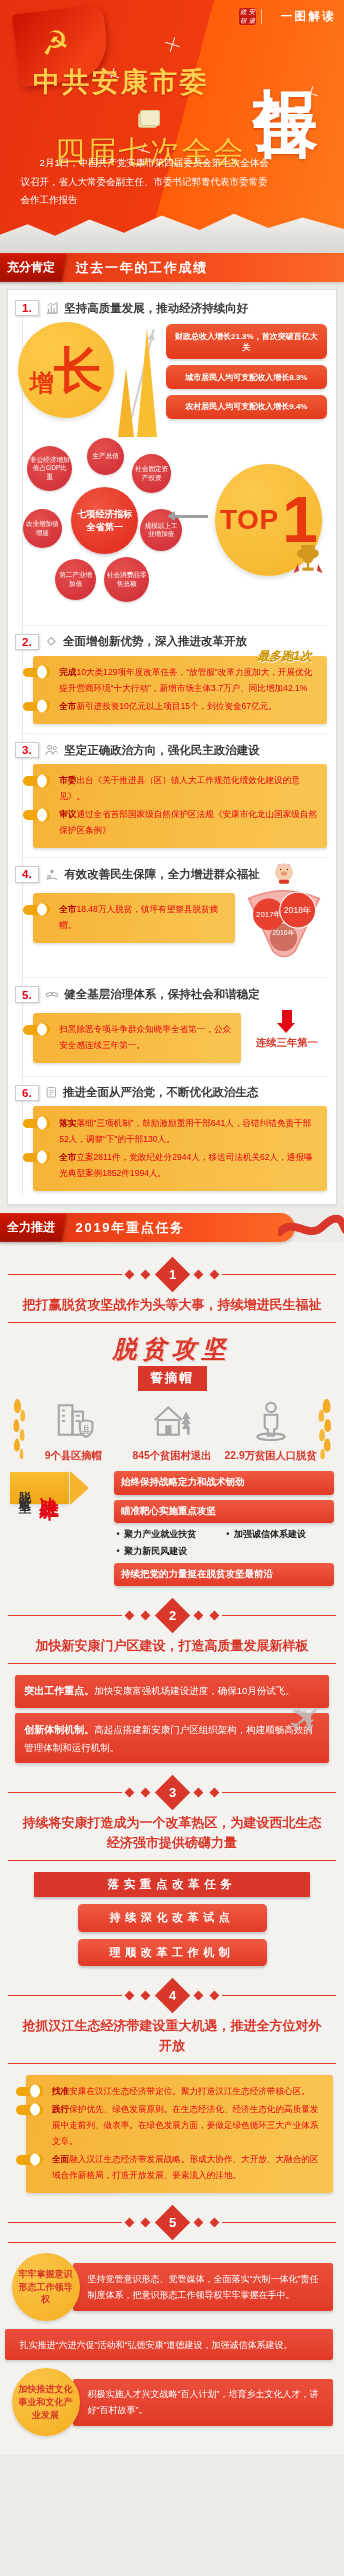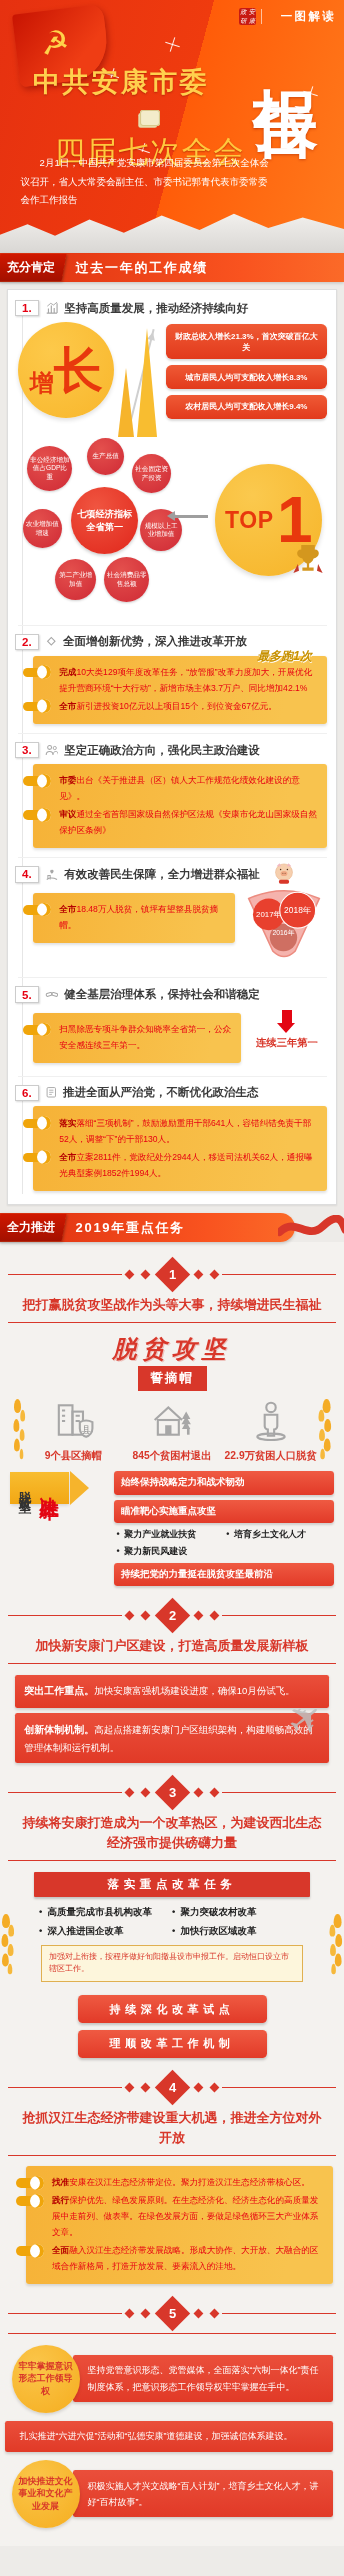--- a/index.html
+++ b/index.html
@@ -62,21 +62,21 @@
   .c-center{left:53px;top:47px;width:67px;height:67px;background:radial-gradient(circle at 38% 30%,#f05540,#e0261b);font-size:9.2px;font-weight:bold;line-height:1.45;padding:3.4px;box-sizing:border-box;box-shadow:0 1.7px 3.4px rgba(0,0,0,.2);z-index:2;}
   .sat{background:radial-gradient(circle at 38% 30%,#e4504d,#cf2a35);font-size:6.6px;line-height:1.3;padding:2.3px;box-sizing:border-box;box-shadow:0 1.1px 2.3px rgba(0,0,0,.18);}
   .s-a{left:69px;top:-2.3px;width:37px;height:37px;}
   .s-b{left:114px;top:13.8px;width:39px;height:39px;}
   .s-c{left:122px;top:69px;width:42px;height:42px;}
   .s-d{left:86px;top:117px;width:45px;height:45px;}
   .s-e{left:37px;top:119px;width:41px;height:41px;}
   .s-f{left:4.6px;top:69px;width:39px;height:39px;}
   .s-g{left:9.2px;top:5.7px;width:45px;height:45px;}
   .top-circle{position:absolute;right:4.6px;top:24px;width:107px;height:112px;border-radius:50%;background:radial-gradient(circle at 35% 28%,#fbc94e,#f6b428);display:flex;align-items:center;justify-content:center;box-shadow:0 2.3px 5.7px rgba(0,0,0,.15);}
-  .top-circle .t-top{color:#e8380d;font-size:23px;font-weight:bold;letter-spacing:0.6px;}
+  .top-circle .t-top{color:#e8380d;font-size:28px;font-weight:bold;letter-spacing:0.6px;}
   .top-circle .t-one{color:#e8380d;font-size:64px;font-weight:bold;line-height:.9;margin-left:3.4px;}
   .arr-left{position:absolute;right:119px;top:75px;width:38px;height:2.3px;background:#9e9e9e;}
   .arr-left::before{content:"";position:absolute;left:-8px;top:-4px;border:5.2px solid transparent;border-right:8px solid #9e9e9e;}
   .trophy{position:absolute;right:1.1px;top:101px;}
 
   
   .ybox{background:linear-gradient(100deg,#f6b237,#f8c34e 85%);border-radius:2.9px;padding:6.9px 9.2px 6.9px 26px;margin:4.6px 0 3.4px 15px;position:relative;box-shadow:0 1.1px 2.9px rgba(0,0,0,.12);}
   .yrow{position:relative;font-size:8.6px;line-height:1.85;color:#e60012;margin:2.3px 0;}
   .yrow .lead{color:#b50000;font-weight:bold;}
   .tab-icon{position:absolute;left:-36px;top:2.9px;width:22px;height:9.7px;background:#f0a50a;border-radius:5.2px;}
@@ -426,21 +426,21 @@
               <span class="v-black">脱贫攻坚</span>
               <span class="v-red">决胜年</span>
             </div>
             <span class="big-arrow"></span>
           </div>
           <div class="strategy-col">
             <div class="rpill">始终保持战略定力和战术韧劲</div>
             <div class="rpill">瞄准靶心实施重点攻坚</div>
             <div class="bullets2">
               <span class="b">聚力产业就业扶贫</span>
-              <span class="b">培育乡土文化人才</span>
+              <span class="b">加强诚信体系建设</span>
               <span class="b">聚力新民风建设</span>
             </div>
             <div class="rpill">持续把党的力量挺在脱贫攻坚最前沿</div>
           </div>
         </div>
       </div>
     </div>
 
     <div class="task">
       <div class="tdiv">
@@ -473,33 +473,20 @@
         <span class="dia big">
             <span>3</span>
           </span>
         <span class="dia"></span>
           <span class="dia"></span>
           <span class="line"></span>
         </div>
       <div class="ttitle">持续将安康打造成为一个改革热区，为建设西北生态经济强市提供磅礴力量</div>
       <div class="trule"></div>
       <div class="rbanner">落实重点改革任务</div>
-      <div class="wheat-flank">
-        <span class="wheat"></span>
-        <div class="mid">
-          <div class="grid2">
-            <span class="b">高质量完成市县机构改革</span>
-            <span class="b">聚力突破农村改革</span>
-            <span class="b">深入推进国企改革</span>
-            <span class="b">加快行政区域改革</span>
-          </div>
-          <div class="note">加强对上衔接，按程序做好旬阳撤县设市申报工作。启动恒口设立市辖区工作。</div>
-        </div>
-        <span class="wheat flip"></span>
-      </div>
       <span class="cpill">持续深化改革试点</span>
       <span class="cpill">理顺改革工作机制</span>
     </div>
 
     <div class="task">
       <div class="tdiv">
           <span class="line"></span>
           <span class="dia"></span>
           <span class="dia"></span>
         <span class="dia big">

